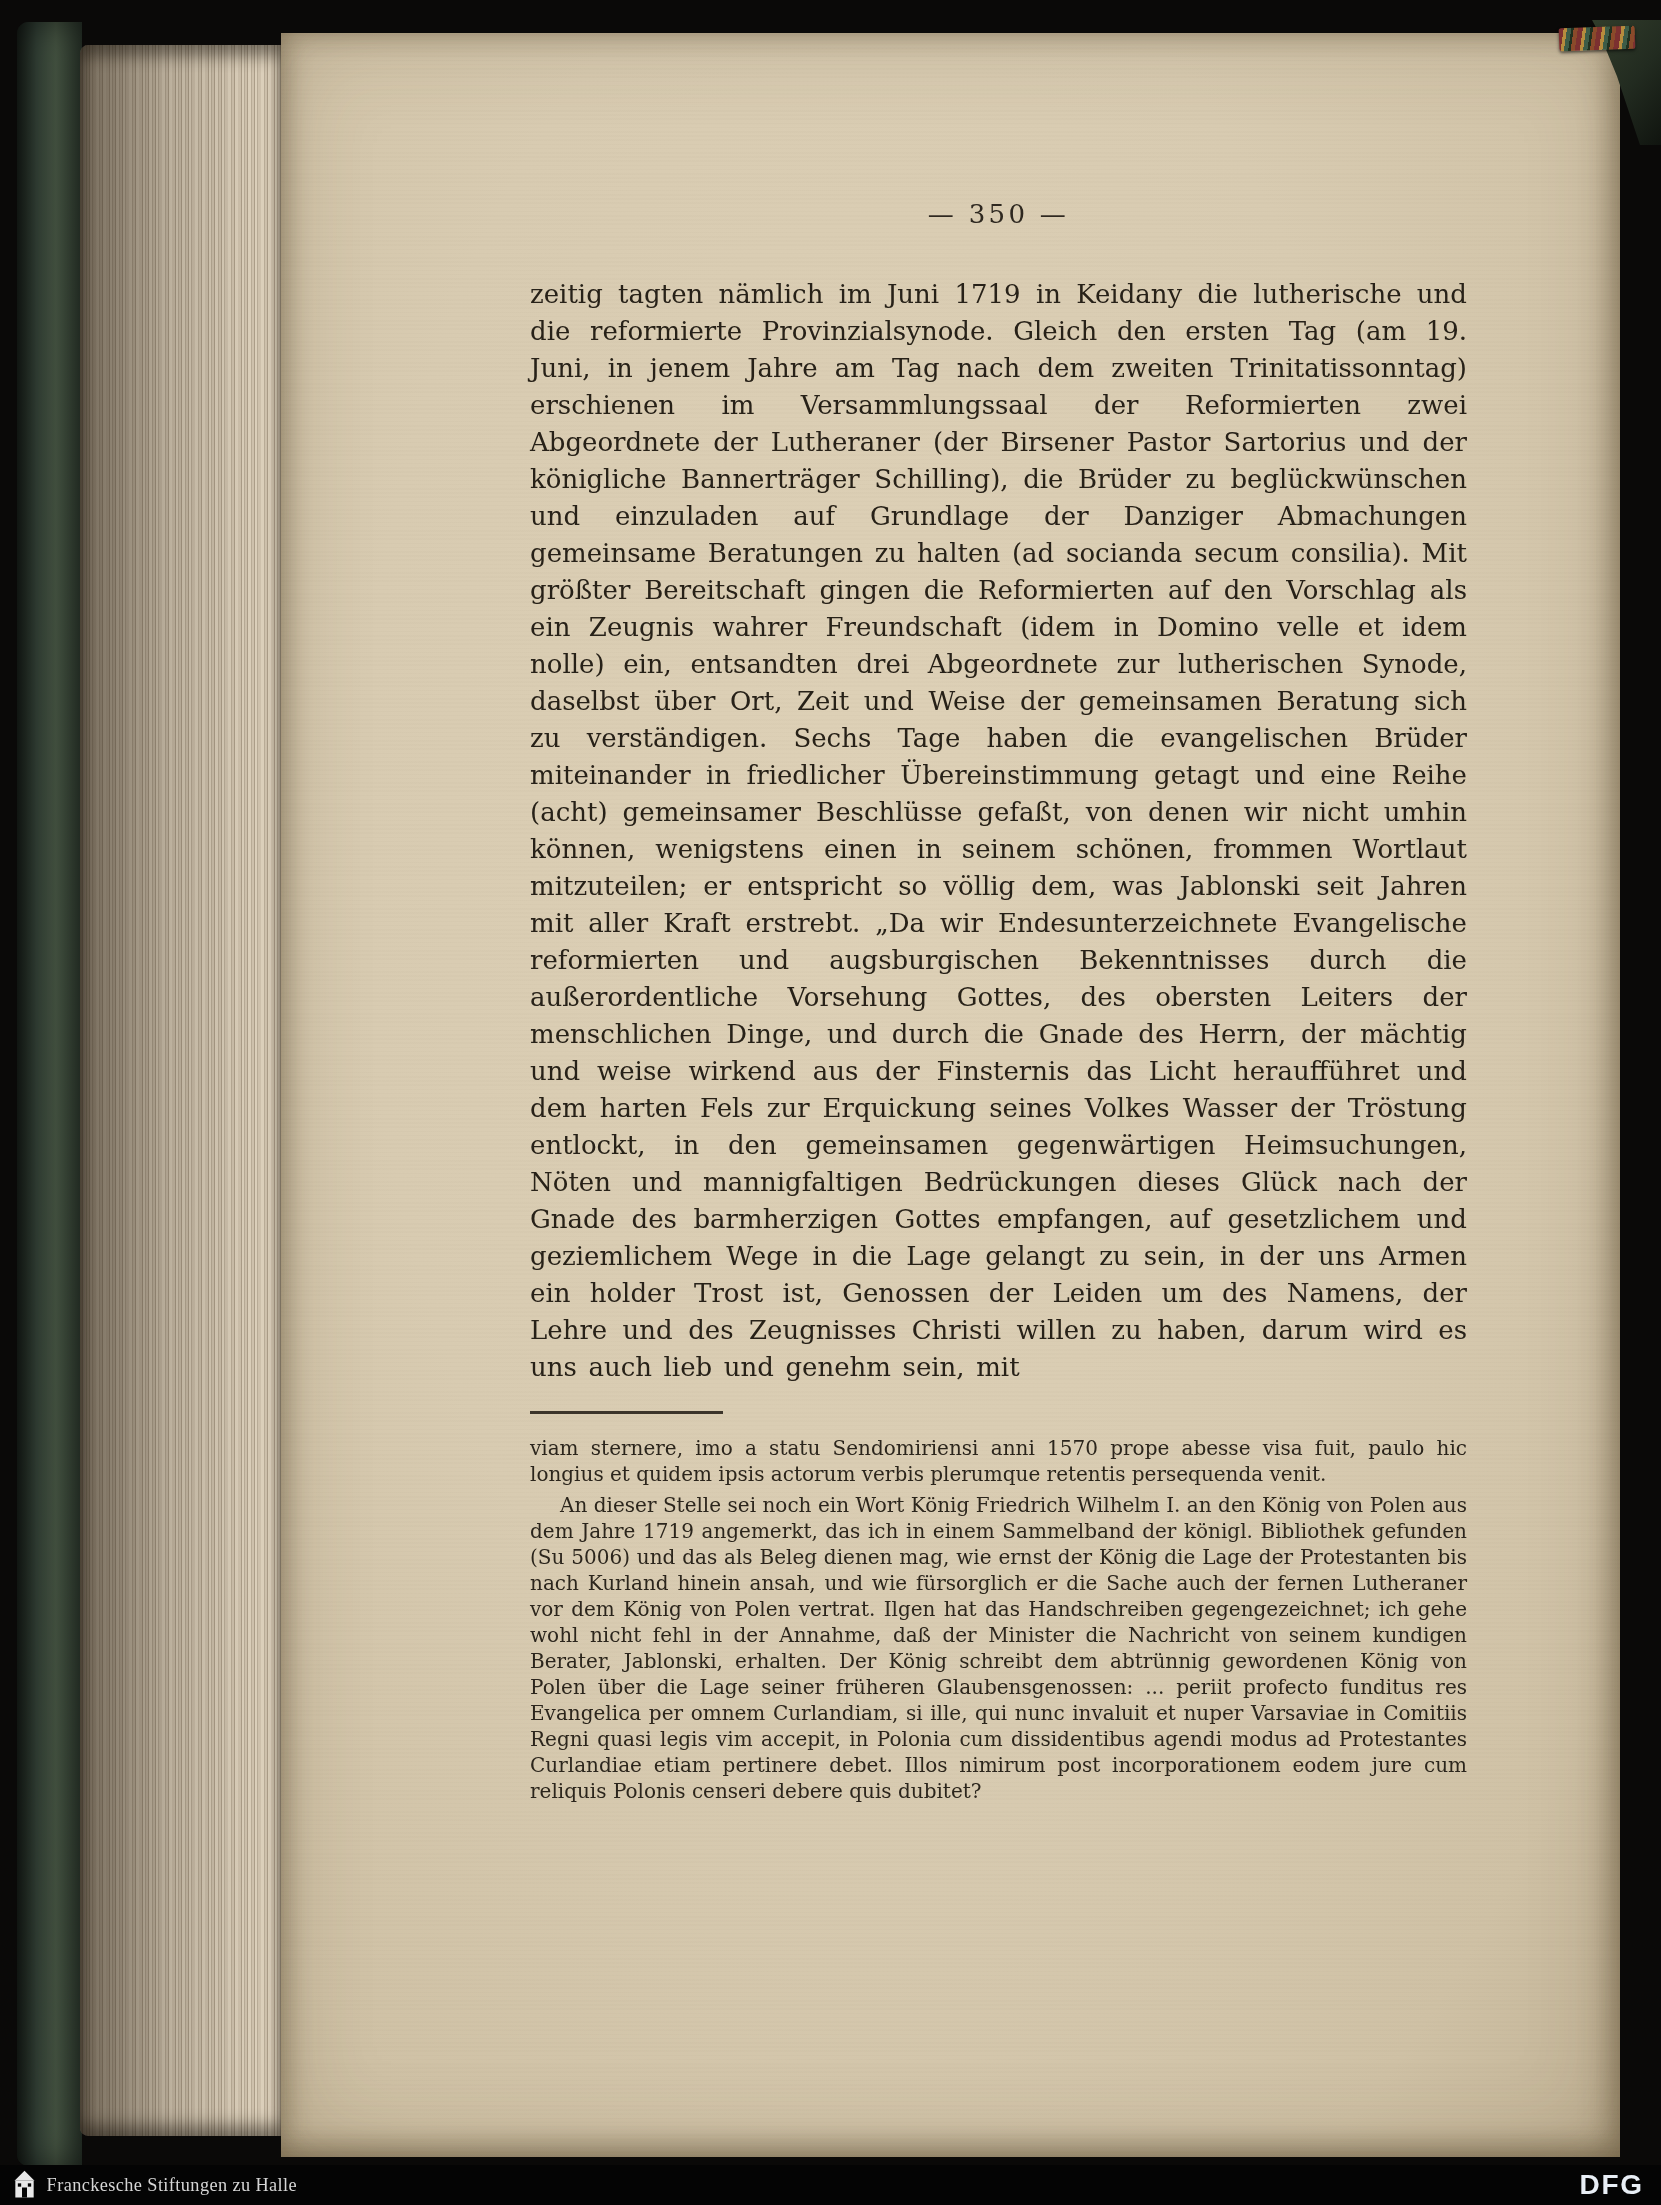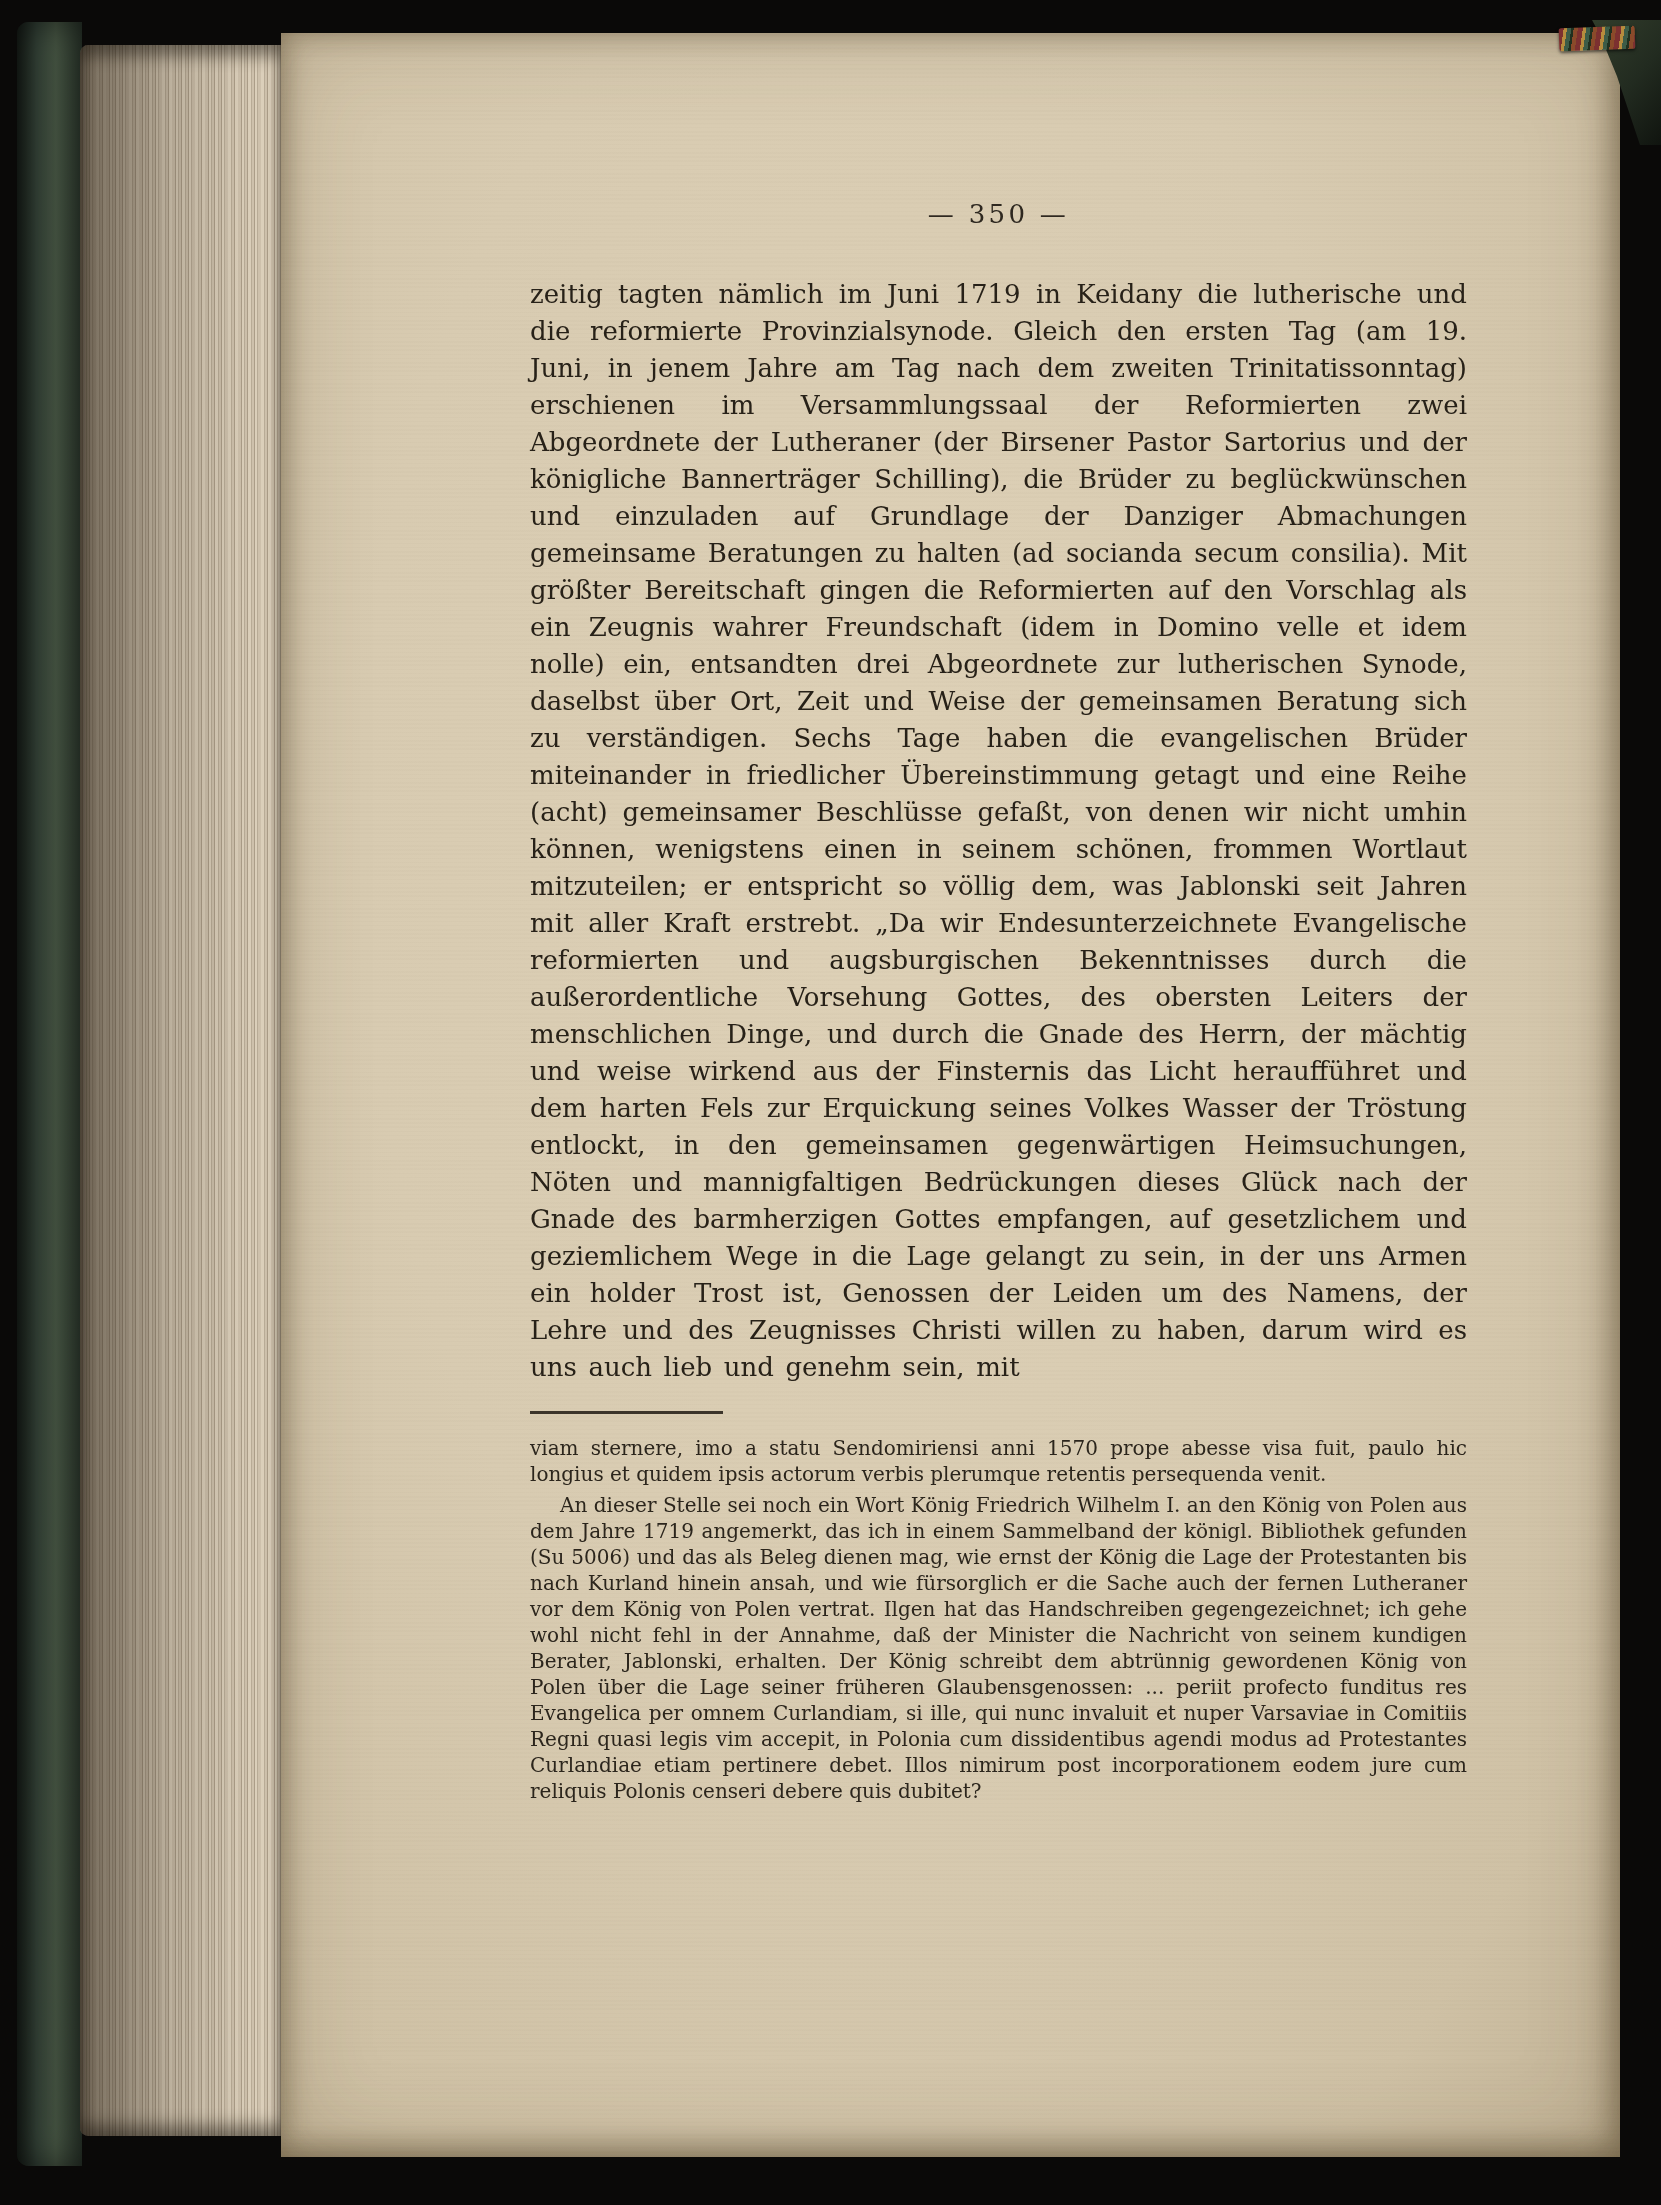--- a/index.html
+++ b/index.html
@@ -187,15 +187,30 @@
       <div class="body-text">zeitig tagten nämlich im Juni 1719 in Keidany die lutherische und die reformierte Provinzialsynode. Gleich den ersten Tag (am 19. Juni, in jenem Jahre am Tag nach dem zweiten Trinitatissonntag) erschienen im Versammlungssaal der Reformierten zwei Abgeordnete der Lutheraner (der Birsener Pastor Sartorius und der königliche Bannerträger Schilling), die Brüder zu beglückwünschen und einzuladen auf Grundlage der Danziger Abmachungen gemeinsame Beratungen zu halten (ad socianda secum consilia). Mit größter Bereitschaft gingen die Reformierten auf den Vorschlag als ein Zeugnis wahrer Freundschaft (idem in Domino velle et idem nolle) ein, entsandten drei Abgeordnete zur lutherischen Synode, daselbst über Ort, Zeit und Weise der gemeinsamen Beratung sich zu verständigen. Sechs Tage haben die evangelischen Brüder miteinander in friedlicher Übereinstimmung getagt und eine Reihe (acht) gemeinsamer Beschlüsse gefaßt, von denen wir nicht umhin können, wenigstens einen in seinem schönen, frommen Wortlaut mitzuteilen; er entspricht so völlig dem, was Jablonski seit Jahren mit aller Kraft erstrebt. „Da wir Endesunterzeichnete Evangelische reformierten und augsburgischen Bekenntnisses durch die außerordentliche Vorsehung Gottes, des obersten Leiters der menschlichen Dinge, und durch die Gnade des Herrn, der mächtig und weise wirkend aus der Finsternis das Licht heraufführet und dem harten Fels zur Erquickung seines Volkes Wasser der Tröstung entlockt, in den gemeinsamen gegenwärtigen Heimsuchungen, Nöten und mannigfaltigen Bedrückungen dieses Glück nach der Gnade des barmherzigen Gottes empfangen, auf gesetzlichem und geziemlichem Wege in die Lage gelangt zu sein, in der uns Armen ein holder Trost ist, Genossen der Leiden um des Namens, der Lehre und des Zeugnisses Christi willen zu haben, darum wird es uns auch lieb und genehm sein, mit</div>
       <div class="footnote-rule"></div>
       <p class="fn latin">viam sternere, imo a statu Sendomiriensi anni 1570 prope abesse visa fuit, paulo hic longius et quidem ipsis actorum verbis plerumque retentis persequenda venit.</p>
       <p class="fn german">An dieser Stelle sei noch ein Wort König Friedrich Wilhelm I. an den König von Polen aus dem Jahre 1719 angemerkt, das ich in einem Sammelband der königl. Bibliothek gefunden (Su 5006) und das als Beleg dienen mag, wie ernst der König die Lage der Protestanten bis nach Kurland hinein ansah, und wie fürsorglich er die Sache auch der fernen Lutheraner vor dem König von Polen vertrat. Ilgen hat das Handschreiben gegengezeichnet; ich gehe wohl nicht fehl in der Annahme, daß der Minister die Nachricht von seinem kundigen Berater, Jablonski, erhalten. Der König schreibt dem abtrünnig gewordenen König von Polen über die Lage seiner früheren Glaubensgenossen: ... periit profecto funditus res Evangelica per omnem Curlandiam, si ille, qui nunc invaluit et nuper Varsaviae in Comitiis Regni quasi legis vim accepit, in Polonia cum dissidentibus agendi modus ad Protestantes Curlandiae etiam pertinere debet. Illos nimirum post incorporationem eodem jure cum reliquis Polonis censeri debere quis dubitet?</p>
     </div>
   </div>
 
   <div class="cover-right-top"></div>
   <div class="marble"></div>
 
+  <div class="footer-bar">
+    <div class="footer-left">
+      <span class="lib-logo">
+        <svg width="25" height="32" viewBox="0 0 30 38" xmlns="http://www.w3.org/2000/svg">
+          <rect x="4" y="14" width="22" height="20" fill="#e8e8e8"></rect>
+          <polygon points="15,2 27,14 3,14" fill="#e8e8e8"></polygon>
+          <rect x="12" y="22" width="6" height="12" fill="#040404"></rect>
+          <rect x="7" y="17" width="4" height="4" fill="#040404"></rect>
+          <rect x="19" y="17" width="4" height="4" fill="#040404"></rect>
+        </svg>
+      </span>
+      <span class="library-name">Franckesche Stiftungen zu Halle</span>
+    </div>
+    <div class="dfg-logo">DFG</div>
+  </div>
 
 </div>
 
 
 </body></html>

